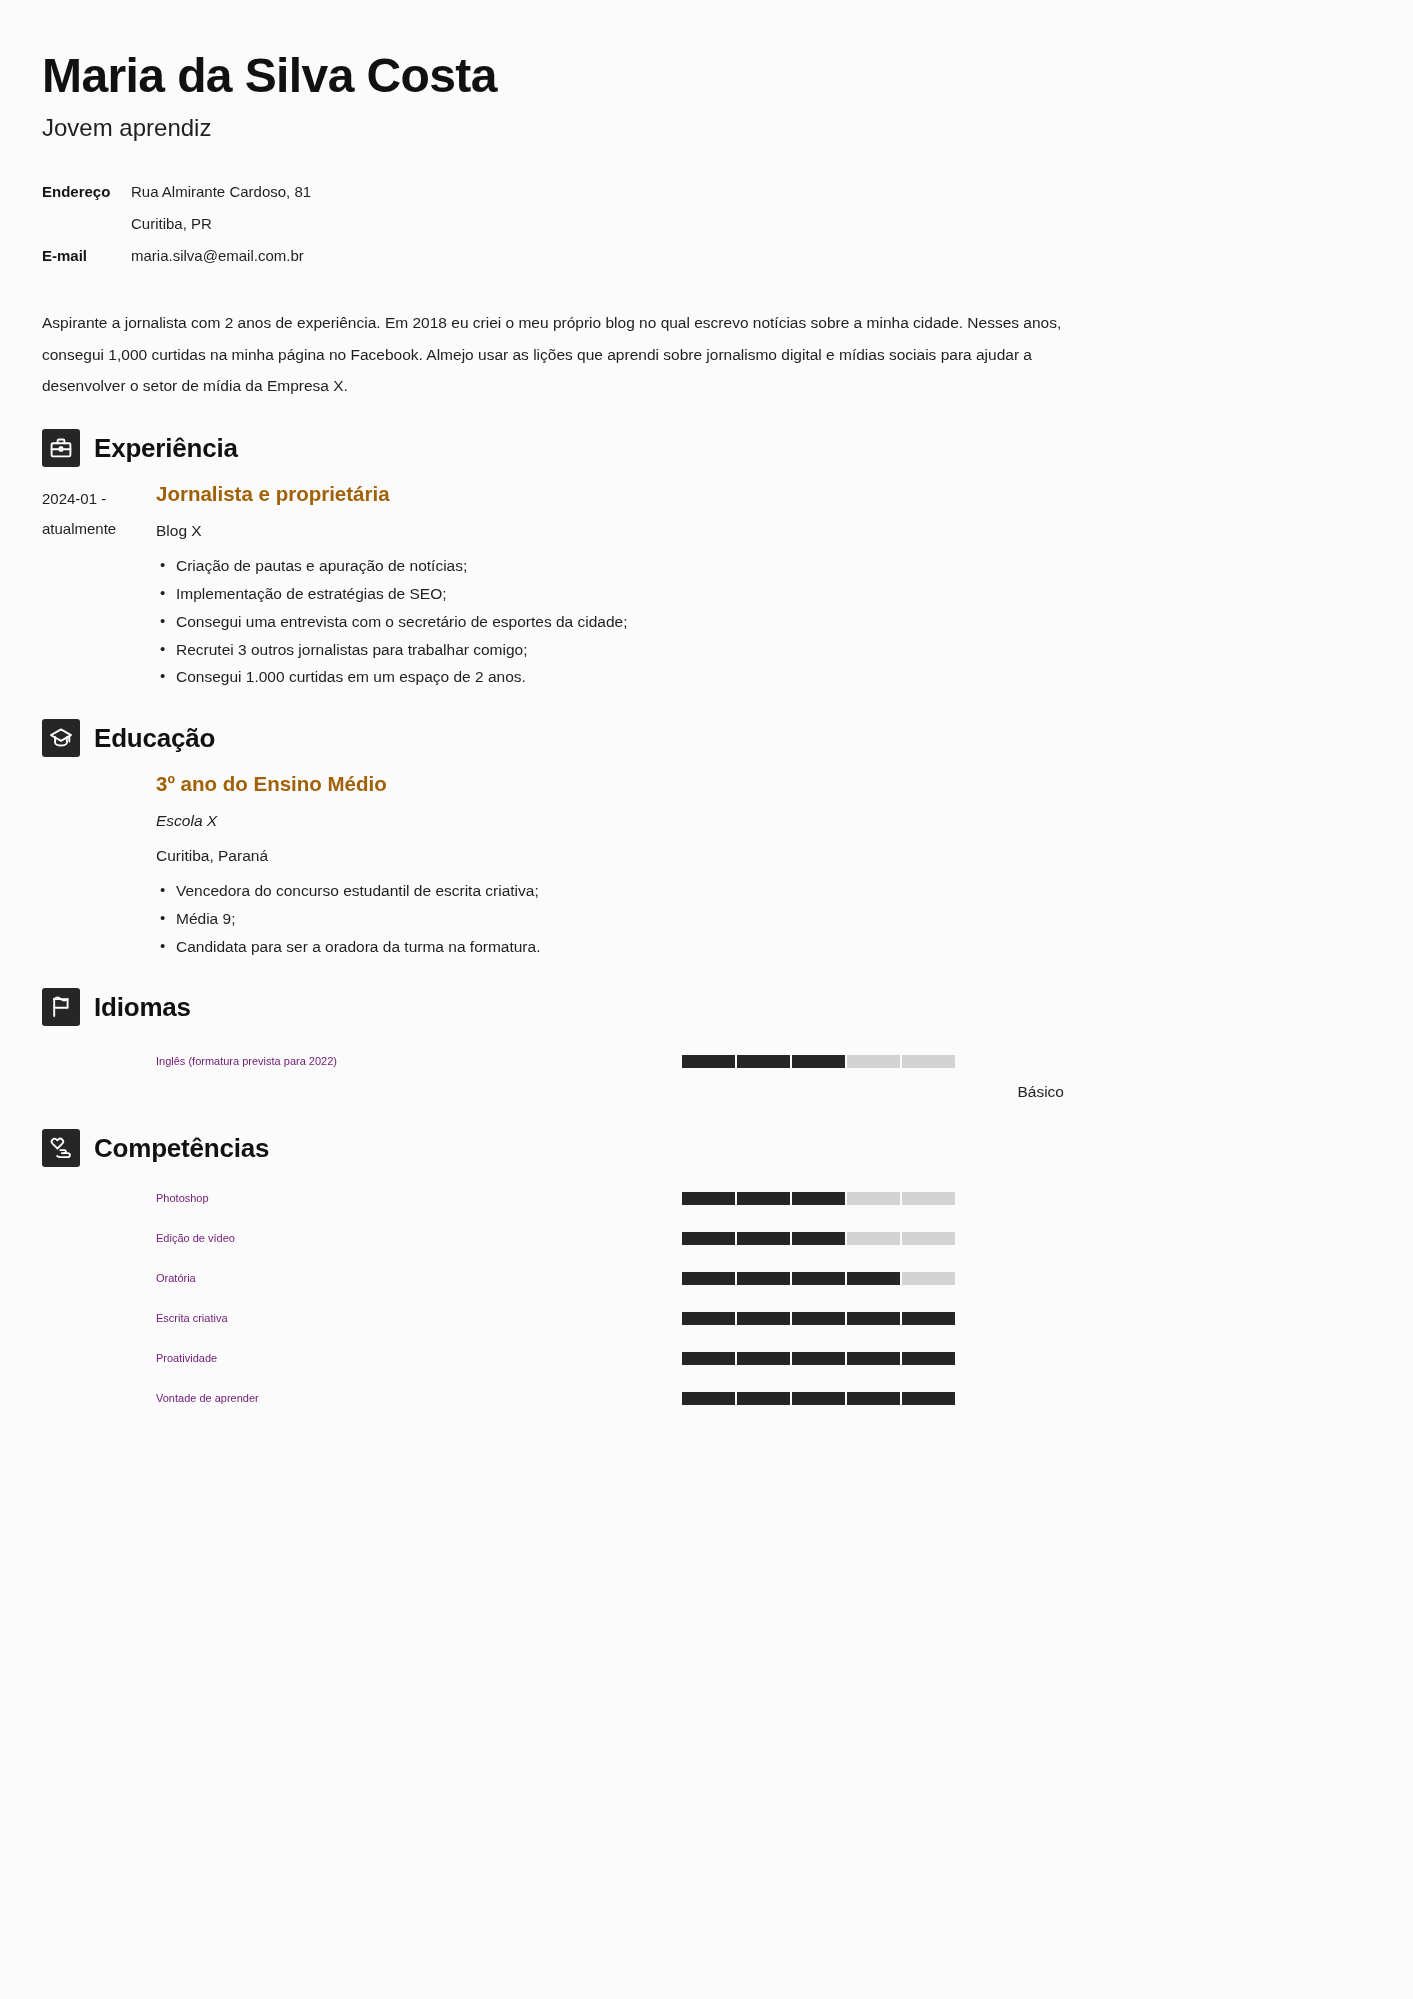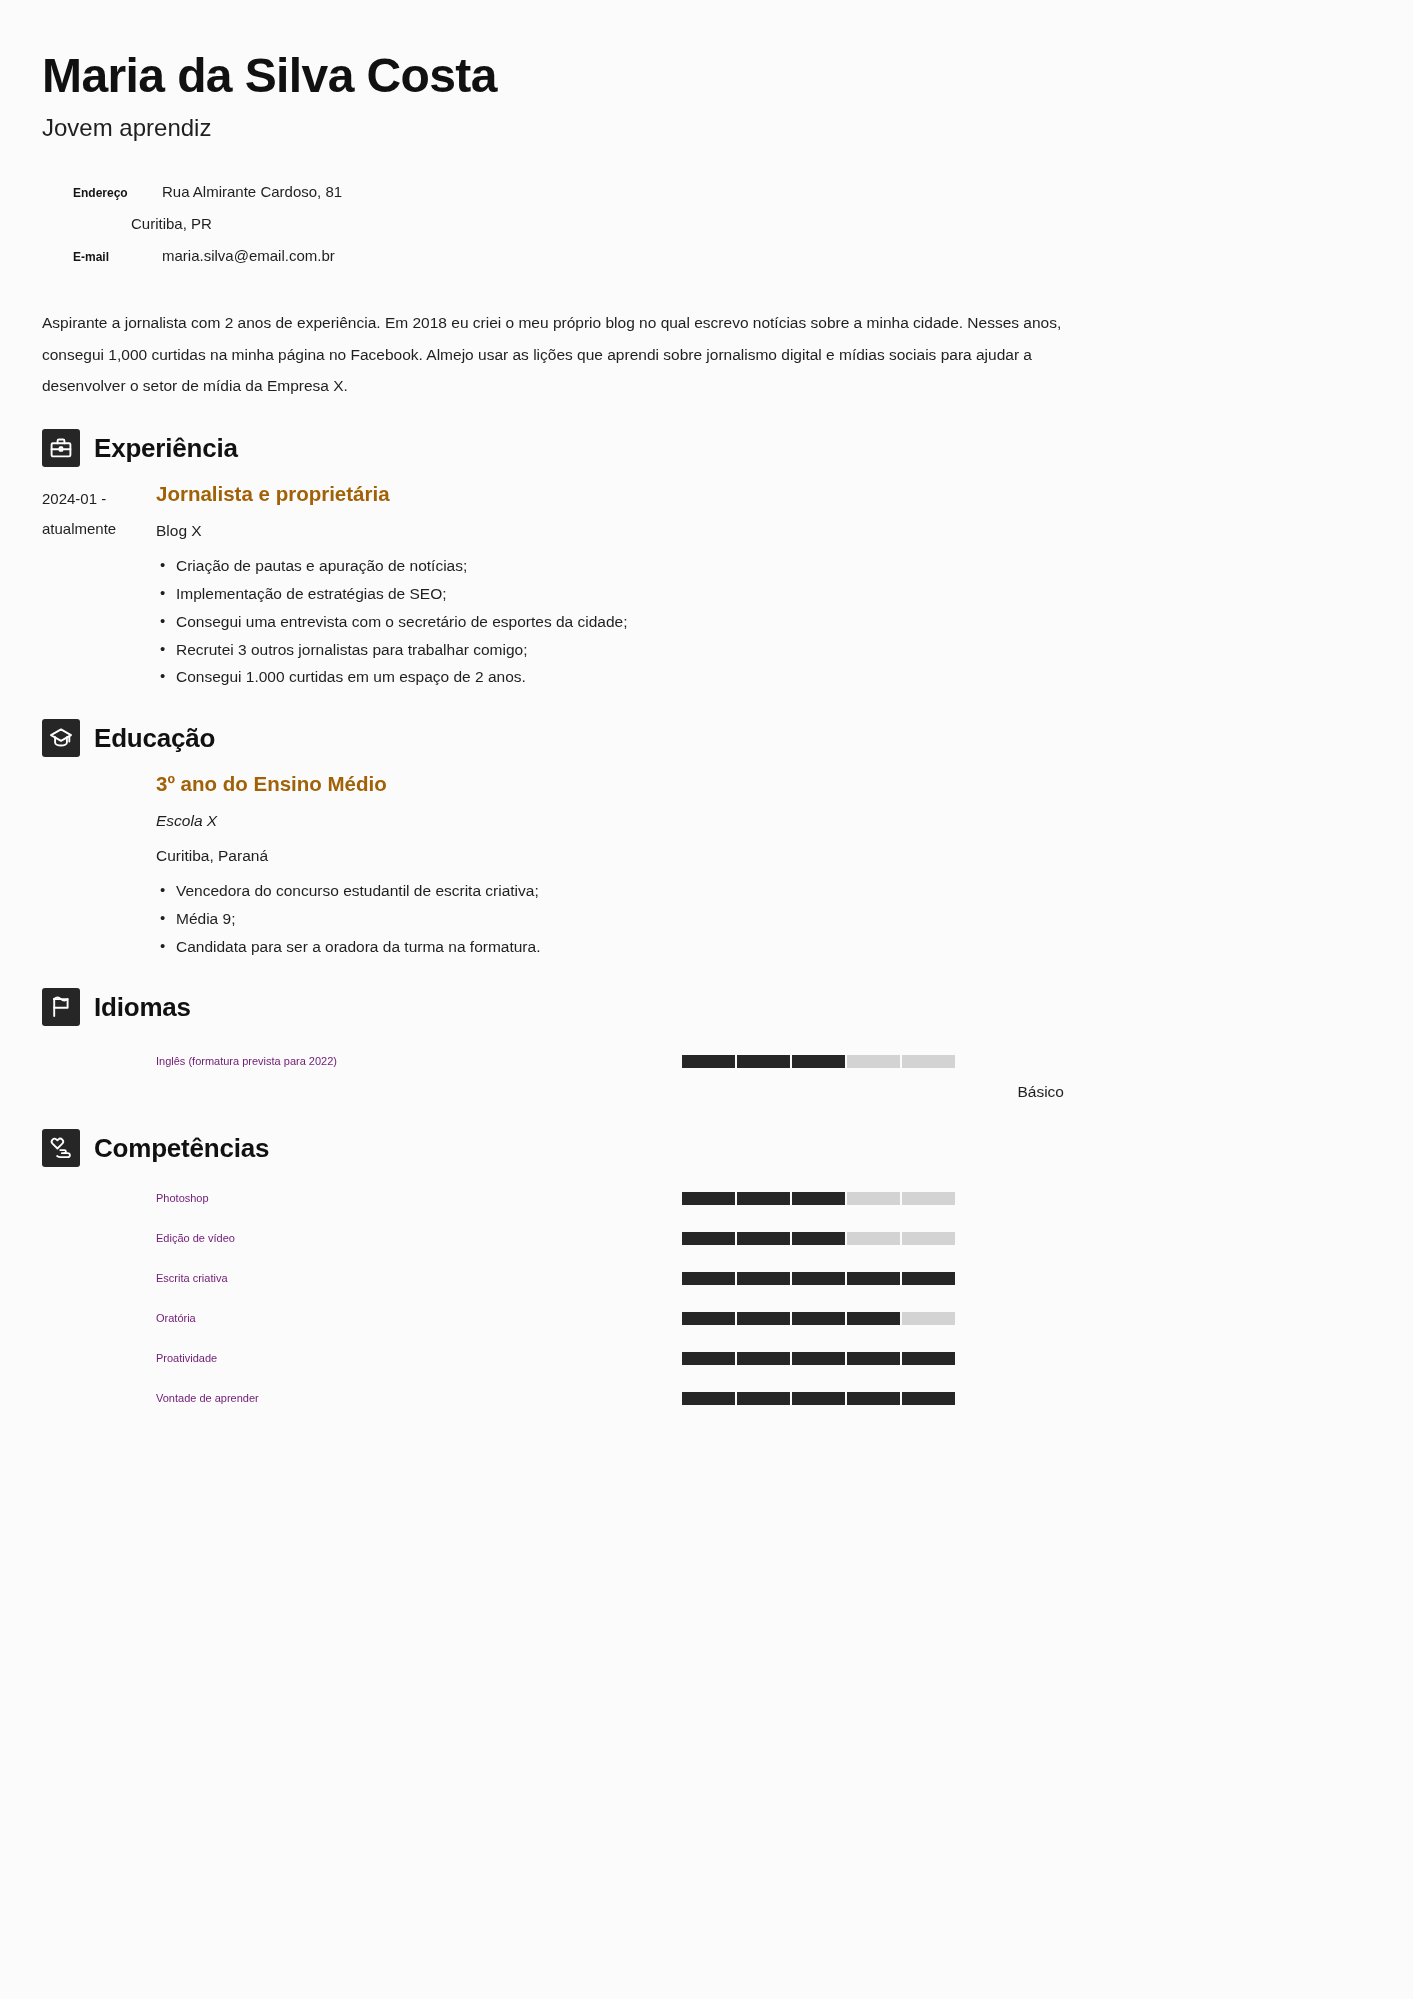--- a/index.html
+++ b/index.html
@@ -53,25 +53,24 @@
   }
   .contact-row {
     display: flex;
     align-items: baseline;
     margin-bottom: 0px;
   }
   .contact-label {
     width: 78px;
     flex: 0 0 78px;
     text-align: left;
-    font-size: 12px;
+    font-size: 15px;
     font-weight: bold;
     line-height: 2.15;
     color: #141414;
-    margin-left: 31px;
   }
   .contact-value {
     font-size: 15px;
     line-height: 2.15;
     padding-left: 11px;
     color: #1f1f1f;
   }
   .contact-value.cont {
     padding-left: 89px;
   }
@@ -373,36 +372,36 @@
             <div class="rating-ticks">
                 <span></span>
                 <span></span>
                 <span></span>
                 <span></span>
                 <span></span>
               </div>
           </div>
         </div>
         <div class="rating-row">
+          <div class="rating-label">Oratória</div>
+          <div class="rating-bar">
+            <div class="rating-fill" style="width: 80%;"></div>
+            <div class="rating-ticks">
+                <span></span>
+                <span></span>
+                <span></span>
+                <span></span>
+                <span></span>
+              </div>
+          </div>
+        </div>
+        <div class="rating-row">
           <div class="rating-label">Escrita criativa</div>
           <div class="rating-bar">
             <div class="rating-fill" style="width: 100%;"></div>
-            <div class="rating-ticks">
-                <span></span>
-                <span></span>
-                <span></span>
-                <span></span>
-                <span></span>
-              </div>
-          </div>
-        </div>
-        <div class="rating-row">
-          <div class="rating-label">Oratória</div>
-          <div class="rating-bar">
-            <div class="rating-fill" style="width: 80%;"></div>
             <div class="rating-ticks">
                 <span></span>
                 <span></span>
                 <span></span>
                 <span></span>
                 <span></span>
               </div>
           </div>
         </div>
         <div class="rating-row">

